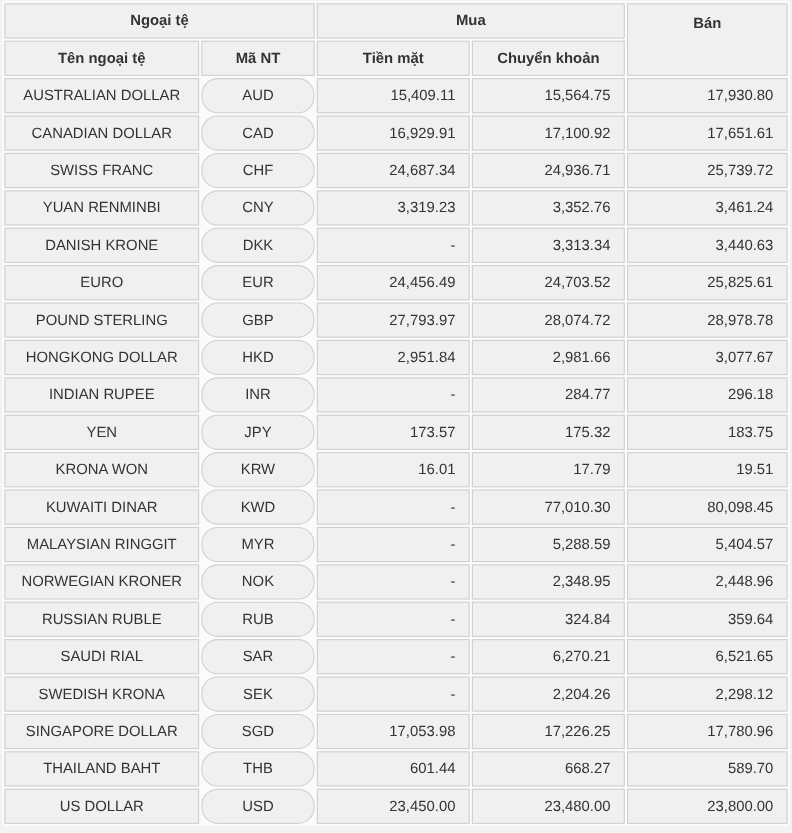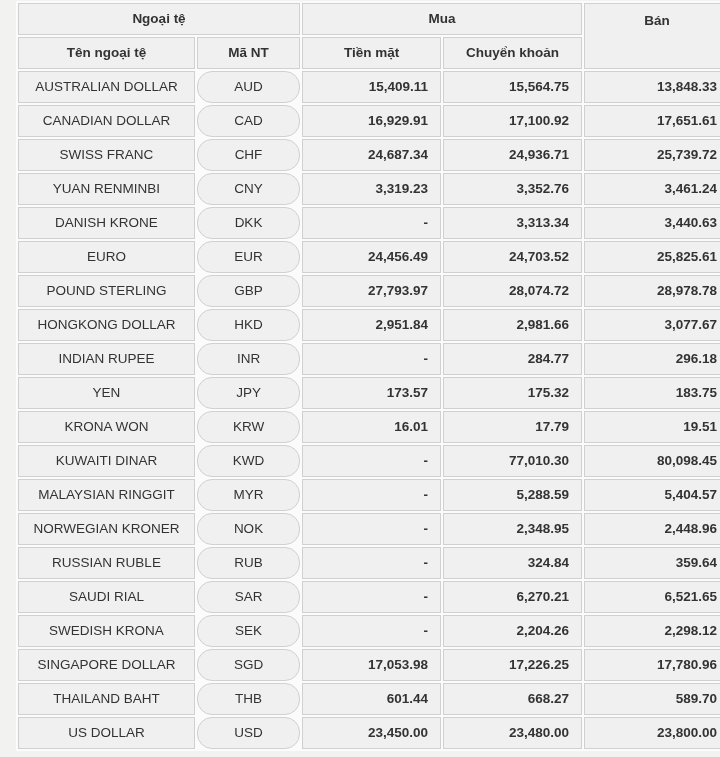--- a/index.html
+++ b/index.html
@@ -9,21 +9,21 @@
     --cell-border:#d0d0d0;
     --text:#333333;
   }
   html,body{margin:0;padding:0;}
   body{
     width:720px;
     background:var(--page-bg);
     font-family:"Liberation Sans", sans-serif;
     color:var(--text);
   }
-  .page{padding:1px 2px 3px 16px;}
+  .page{padding:1px 2px 3px 2px;}
   table.fx{
     table-layout:fixed;
     width:716px;
     border-collapse:separate;
     border-spacing:2px;
     background:var(--gap-bg);
   }
   th,td{
     box-sizing:border-box;
     background:var(--cell-bg);
@@ -32,21 +32,21 @@
     line-height:16px;
     padding:7px 10px;
     color:var(--text);
     overflow:hidden;
     white-space:nowrap;
   }
   th{font-weight:bold;text-align:center;vertical-align:middle;}
   th.sell-th{vertical-align:top;padding-top:9px;margin-top:48px;}
   td.col-name{text-align:center;}
   td.col-code{text-align:center;border-radius:15px;}
-  td.col-num{text-align:right;padding-right:12px;font-weight:bold;}
+  td.col-num{text-align:right;padding-right:12px;}
 </style>
 </head>
 <body>
 
 <div class="page">
   <table class="fx">
     <colgroup>
       <col style="width:177px">
       <col style="width:103px">
       <col style="width:139px">
@@ -65,21 +65,21 @@
         <th>Tiền mặt</th>
         <th>Chuyển khoản</th>
       </tr>
     </thead>
     <tbody>
         <tr>
           <td class="col-name">AUSTRALIAN DOLLAR</td>
           <td class="col-code">AUD</td>
           <td class="col-num">15,409.11</td>
           <td class="col-num">15,564.75</td>
-          <td class="col-num">13,848.33</td>
+          <td class="col-num">17,930.80</td>
         </tr>
         <tr>
           <td class="col-name">CANADIAN DOLLAR</td>
           <td class="col-code">CAD</td>
           <td class="col-num">16,929.91</td>
           <td class="col-num">17,100.92</td>
           <td class="col-num">17,651.61</td>
         </tr>
         <tr>
           <td class="col-name">SWISS FRANC</td>

